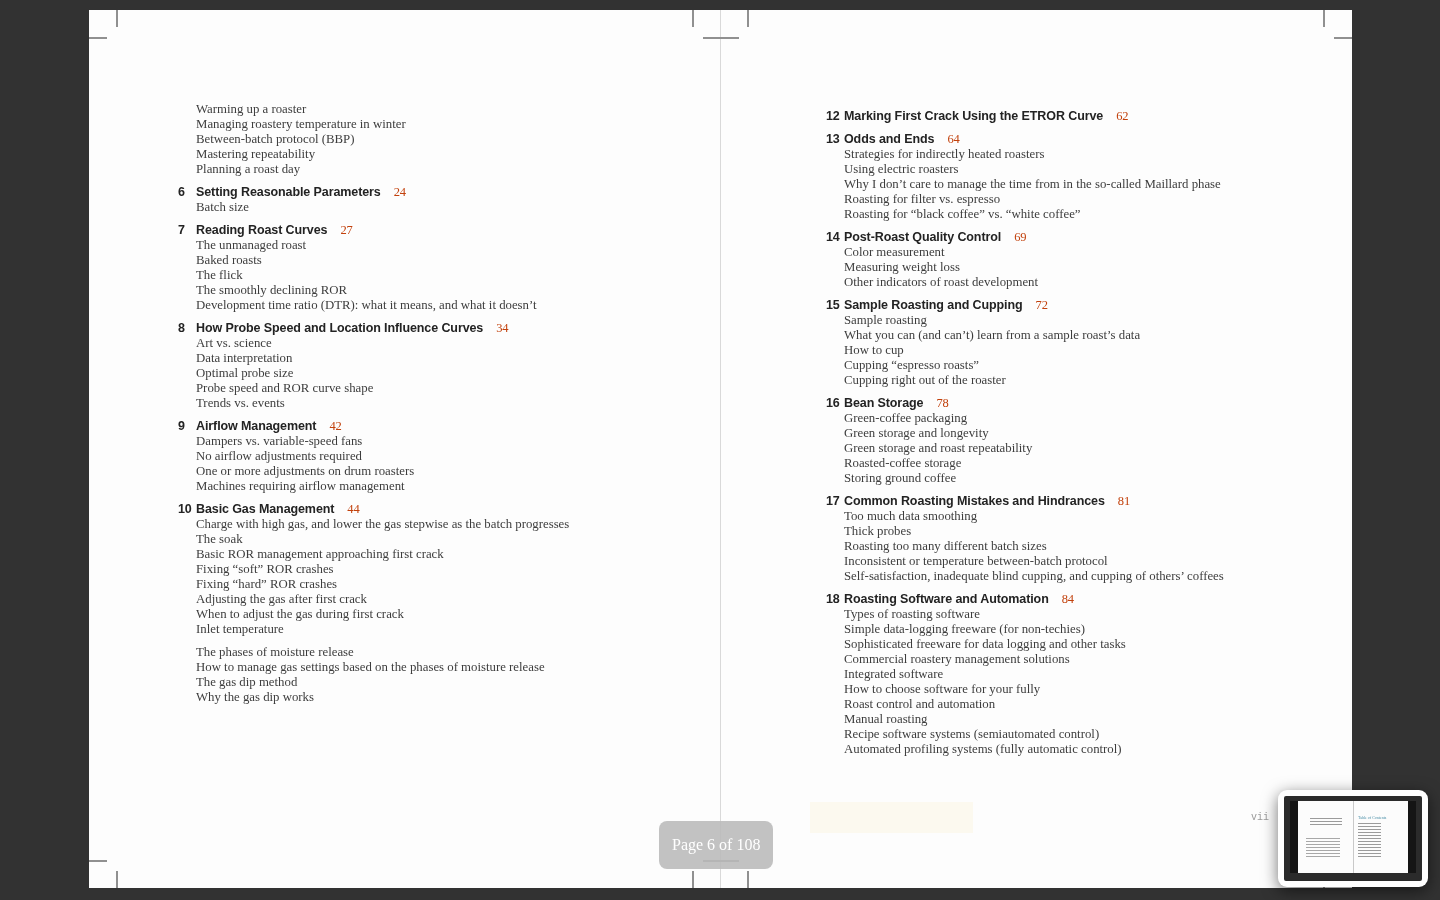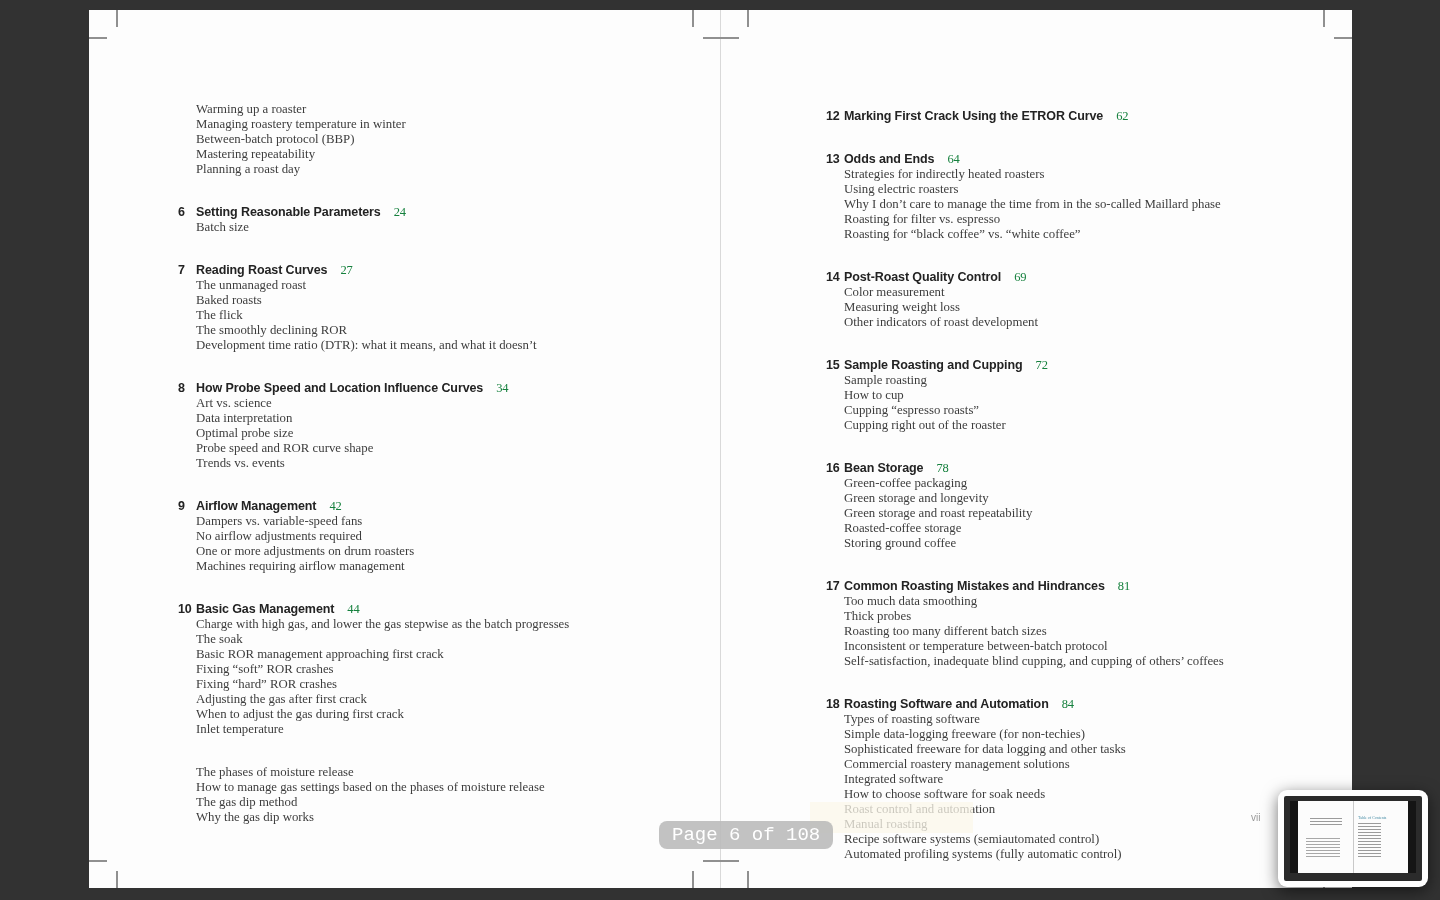--- a/index.html
+++ b/index.html
@@ -30,37 +30,37 @@
   
   .toc-col {
     position: absolute;
     top: 0;
     white-space: nowrap;
     line-height: 15px;
   }
   .toc-col.left  { left: 89px;  top: 92px; width: 520px; }
   .toc-col.right { left: 737px; top: 99px; width: 480px; }
   .toc-section { margin: 0; }
-  .toc-section + .toc-section { margin-top: 28px; }
+  .toc-section + .toc-section { margin-top: 8px; }
   .toc-heading {
     font-family: "Liberation Sans", sans-serif;
     font-weight: 700;
     font-size: 12.5px;
     color: #232323;
     letter-spacing: -0.1px;
   }
   .toc-heading .num {
     display: inline-block;
     width: 18px;
   }
   .toc-heading .pageno {
     font-family: "Liberation Serif", serif;
     font-weight: 400;
     font-size: 12.5px;
-    color: #15803d;
+    color: #c2410c;
     margin-left: 13px;
   }
   .toc-item {
     font-family: "Liberation Serif", serif;
     font-size: 12.8px;
     color: #3d3d3d;
     padding-left: 18px;
   }
   
   .soft-highlight {
@@ -70,35 +70,35 @@
     background: #fbf7ea;
     opacity: 0.75;
     z-index: 2;
   }
   
   .folio {
     position: absolute;
     left: 1251px; top: 812px;
     font-size: 10px;
     color: #999;
-    font-family: Liberation Sans, sans-serif;
+    font-family: Liberation Mono, monospace;
     z-index: 3;
   }
   
   .page-pill {
     position: absolute;
     left: 659px; top: 821px;
     height: 28px;
-    padding: 0 13px;
+    padding: 10px 13px;
     background: rgba(186,186,186,0.88);
     border-radius: 8px;
     color: #ffffff;
-    font-size: 19px;
+    font-size: 16px;
     line-height: 28px;
-    font-family: Liberation Mono, monospace;
+    font-family: Liberation Serif, serif;
     z-index: 10;
   }
   
   .pip {
     position: absolute;
     left: 1278px; top: 790px;
     width: 150px; height: 97px;
     background: #ffffff;
     border-radius: 9px;
     box-shadow: 0 4px 16px rgba(0,0,0,0.55);
@@ -226,20 +226,21 @@
       </div>
       <div class="toc-section">
         <div class="toc-heading"><span class="num">14</span><span class="title">Post-Roast Quality Control</span><span class="pageno">69</span></div>
         <div class="toc-item">Color measurement</div>
         <div class="toc-item">Measuring weight loss</div>
         <div class="toc-item">Other indicators of roast development</div>
       </div>
       <div class="toc-section">
         <div class="toc-heading"><span class="num">15</span><span class="title">Sample Roasting and Cupping</span><span class="pageno">72</span></div>
         <div class="toc-item">Sample roasting</div>
+        <div class="toc-item">What you can (and can’t) learn from a sample roast’s data</div>
         <div class="toc-item">How to cup</div>
         <div class="toc-item">Cupping “espresso roasts”</div>
         <div class="toc-item">Cupping right out of the roaster</div>
       </div>
       <div class="toc-section">
         <div class="toc-heading"><span class="num">16</span><span class="title">Bean Storage</span><span class="pageno">78</span></div>
         <div class="toc-item">Green-coffee packaging</div>
         <div class="toc-item">Green storage and longevity</div>
         <div class="toc-item">Green storage and roast repeatability</div>
         <div class="toc-item">Roasted-coffee storage</div>
@@ -253,21 +254,21 @@
         <div class="toc-item">Inconsistent or temperature between-batch protocol</div>
         <div class="toc-item">Self-satisfaction, inadequate blind cupping, and cupping of others’ coffees</div>
       </div>
       <div class="toc-section">
         <div class="toc-heading"><span class="num">18</span><span class="title">Roasting Software and Automation</span><span class="pageno">84</span></div>
         <div class="toc-item">Types of roasting software</div>
         <div class="toc-item">Simple data-logging freeware (for non-techies)</div>
         <div class="toc-item">Sophisticated freeware for data logging and other tasks</div>
         <div class="toc-item">Commercial roastery management solutions</div>
         <div class="toc-item">Integrated software</div>
-        <div class="toc-item">How to choose software for soak needs</div>
+        <div class="toc-item">How to choose software for your fully</div>
         <div class="toc-item">Roast control and automation</div>
         <div class="toc-item">Manual roasting</div>
         <div class="toc-item">Recipe software systems (semiautomated control)</div>
         <div class="toc-item">Automated profiling systems (fully automatic control)</div>
       </div>
     </div>
 </div>
 
 <div class="crop v" style="left:116px;  top:10px;"></div>
 <div class="crop h" style="left:89px;   top:37px;"></div>

